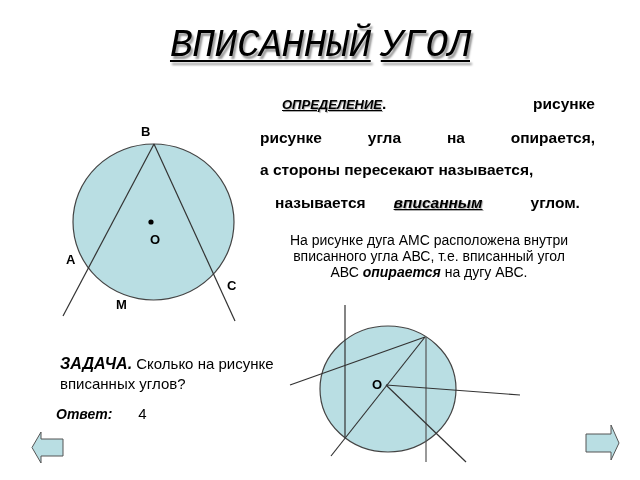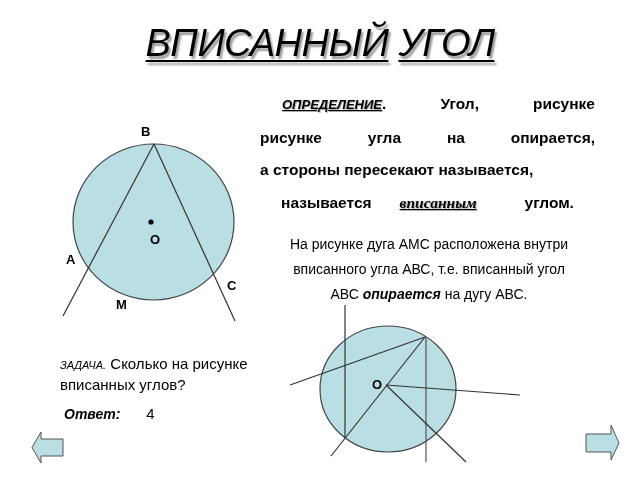--- a/index.html
+++ b/index.html
@@ -1,61 +1,60 @@
 <!DOCTYPE html>
 <html><head>
 <meta charset="utf-8">
 <style>
   html, body { margin:0; padding:0; }
   body { width:640px; height:480px; background:#ffffff; position:relative; overflow:hidden;
          font-family:"Liberation Sans", sans-serif; color:#000; }
   .abs { position:absolute; }
   .title { left:0; top:22px; width:640px; text-align:center; font-size:38px; font-style:italic;
            text-shadow:2px 3px 2px #9a9a9a; letter-spacing:-0.5px; }
-  .title span { text-decoration:underline; text-decoration-thickness:2px; text-underline-offset:4px; }
+  .title span { text-decoration:underline; text-decoration-thickness:2px; text-underline-offset:4px;font-family:Liberation Mono, monospace; }
   .def { left:260px; top:88px; width:335px; font-size:15.5px; font-weight:bold; line-height:32.5px; }
   .def .line { display:flex; justify-content:space-between; white-space:nowrap; }
   .def .term { font-style:italic; text-decoration:underline; font-size:13px; text-shadow:1px 1px 1px #aaa; }
   .def .ins { font-style:italic; text-decoration:underline; text-shadow:1px 1px 1px #aaa; }
-  .note { left:278px; top:232px; width:302px; font-size:14px; line-height:25px; text-align:center; }
+  .note { left:278px; top:232px; width:302px; font-size:14px; line-height:16px; text-align:center; }
   .note b { font-style:italic; }
   .task { left:60px; top:354px; width:260px; font-size:15px; line-height:20px; }
-  .task .k { font-weight:normal; font-style:italic; font-size:11px;text-align:right; }
-  .answer { left:64px; top:405px; font-size:14px; }
+  .task .k { font-weight:bold; font-style:italic; font-size:16px;text-align:right; }
+  .answer { left:56px; top:405px; font-size:14px; }
   .answer .k { font-weight:bold; font-style:italic; }
   .answer .v { margin-left:22px; font-size:15px; }
   .lbl { font-weight:bold; font-size:13px; }
   svg { position:absolute; left:0; top:0; }
 </style>
 </head>
 <body>
 
 <div class="abs title">
   <span>ВПИСАННЫЙ</span>
   <span>УГОЛ</span>
 </div>
 
 <div class="abs def">
   <div class="line" style="padding-left:22px;">
     <span><span class="term">ОПРЕДЕЛЕНИЕ</span><span>.</span></span>
-    <span>Угол,</span>
     <span>рисунке</span>
   </div>
   <div class="line">
     <span>рисунке</span>
     <span>угла</span>
     <span>на</span>
     <span>опирается,</span>
   </div>
   <div class="line">
     <span>а стороны пересекают называется,</span>
   </div>
   <div class="line" style="justify-content:center;">
     <span>называется</span>
-    <span class="ins" style="margin-left:28px;font-family:Liberation Serif, serif;">вписанным</span>
+    <span class="ins" style="margin-left:28px;">вписанным</span>
     <span style="margin-left:48px;">углом.</span>
   </div>
 </div>
 
 <div class="abs note">
   <span>На рисунке дуга АМС расположена внутри вписанного угла АВС, т.е. вписанный угол АВС</span>
   <b>опирается</b>
   <span>на дугу АВС.</span>
 </div>
 

